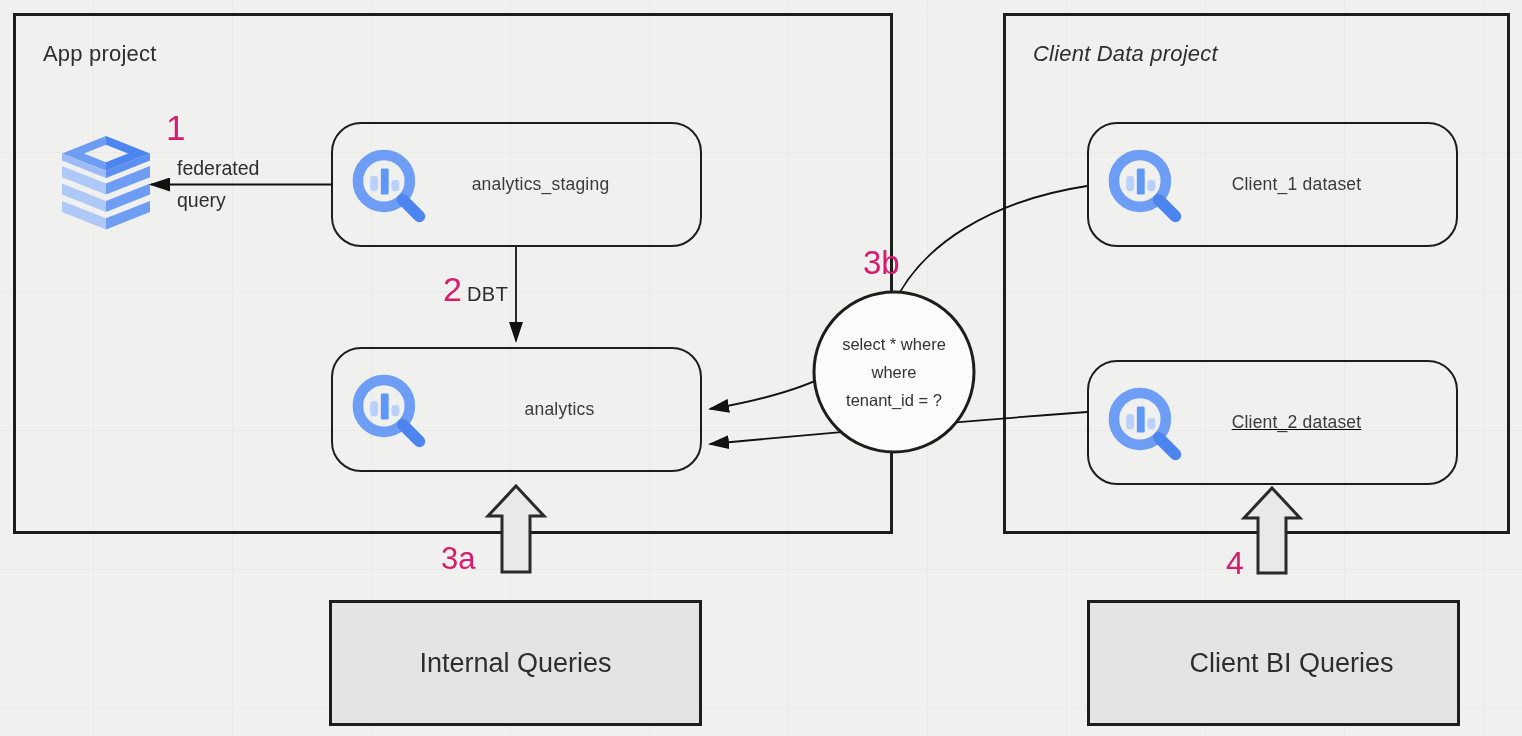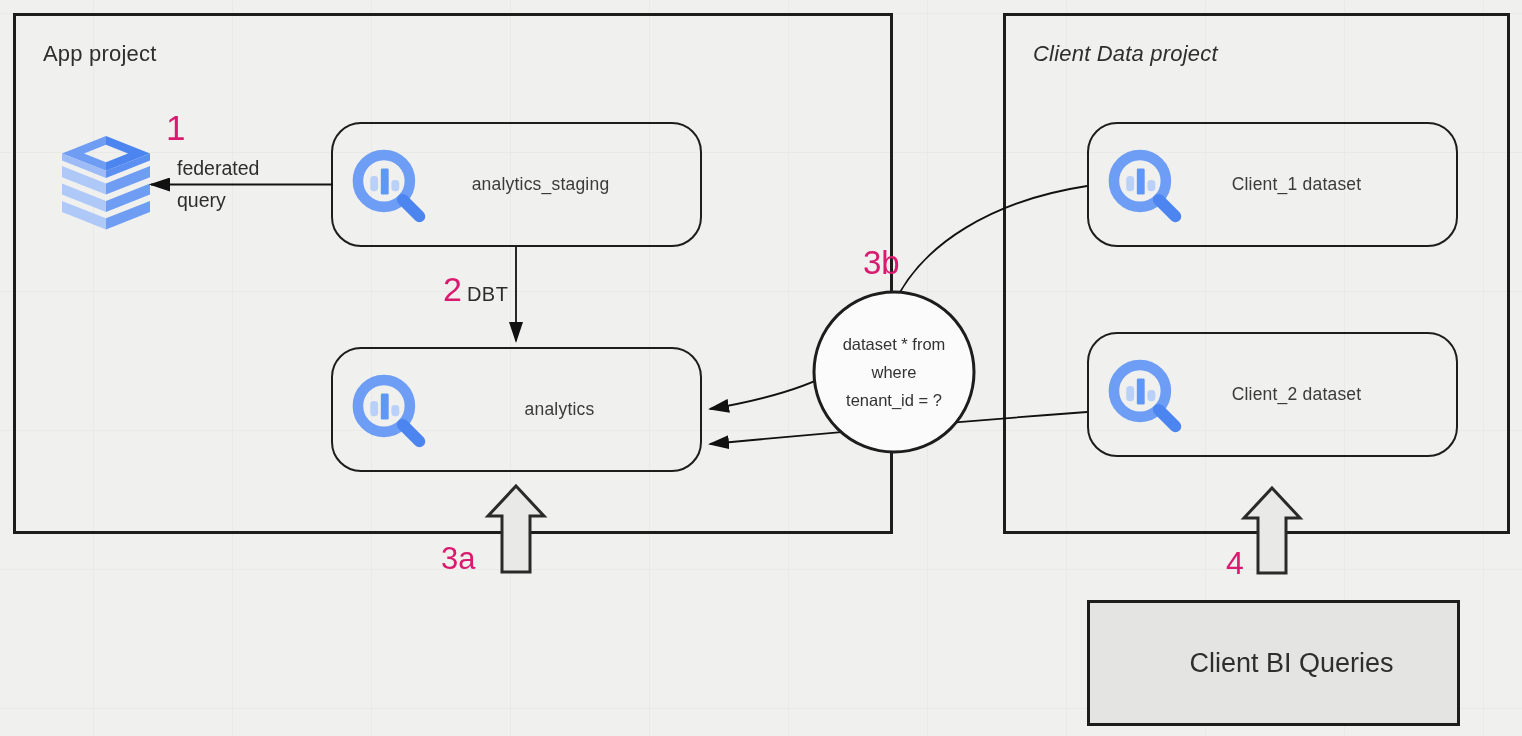--- a/index.html
+++ b/index.html
@@ -31,21 +31,21 @@
     border:2.5px solid #1d1d1d; border-radius:30px;
     display:flex; align-items:center; justify-content:center;
     z-index:2; background:transparent;
   }
   .node .bq-icon { position:absolute; left:14px; top:50%; transform:translateY(-50%); width:82px; height:84px; }
   .node-label { font-size:17.5px; color:#3b3b3b; letter-spacing:0.2px;margin-left:48px; }
 
   #node-analytics-staging { left:331px;  top:122px; }
   #node-analytics         { left:331px;  top:347px;padding-left:38px; }
   #node-client1           { left:1087px; top:122px; }
-  #node-client2           { left:1087px; top:332px; }
+  #node-client2           { left:1087px; top:360px;text-decoration:underline; }
 
   .db-icon { position:absolute; left:62px; top:136px; width:88px; height:95px; z-index:2; }
 
   .query-box {
     position:absolute; width:373px; height:126px;
     background:#e4e4e3; border:3px solid #1d1d1d;
     display:flex; align-items:center; justify-content:center;
     font-size:27px; color:#2e2e2e; z-index:2;
   }
   #internal-queries  { left:329px;  top:600px; }
@@ -143,20 +143,23 @@
         <circle cx="10.8" cy="10.8" r="7.6" fill="none" stroke="#6d9df4" stroke-width="3.1"></circle>
         <path d="M16.3 16.3 L21.2 21.2" stroke="#4c85f0" stroke-width="3.4" stroke-linecap="round"></path>
         <rect x="6.8" y="9.4" width="2.3" height="4.4" rx="1" fill="#b9d1f9"></rect>
         <rect x="9.9" y="7.2" width="2.3" height="7.6" rx="0.4" fill="#5e97f5"></rect>
         <rect x="13" y="10.5" width="2.3" height="3.3" rx="1" fill="#b9d1f9"></rect>
       </svg>
     </span>
     <span class="node-label">Client_2 dataset</span>
   </div>
 
+  <div class="query-box" id="internal-queries">
+    <span>Internal Queries</span>
+  </div>
   <div class="query-box" id="client-bi-queries">
     <span>Client BI Queries</span>
   </div>
 
   <svg class="overlay" viewBox="0 0 1522 736">
     <defs>
       <marker id="arrowhead" markerWidth="21" markerHeight="14" refX="19" refY="7" orient="auto" markerUnits="userSpaceOnUse">
         <path d="M0,0 L21,7 L0,14 Z" fill="#111"></path>
       </marker>
     </defs>
@@ -170,21 +173,21 @@
     <path d="M1087,412 C980,420 880,428 710,444" stroke="#111" stroke-width="1.8" fill="none" marker-end="url(#arrowhead)"></path>
 
     <circle cx="894" cy="372" r="80" fill="#fbfbfb" stroke="#1d1d1d" stroke-width="3"></circle>
 
     <path d="M516,486 L544,516 L530,516 L530,572 L502,572 L502,516 L488,516 Z" fill="#e9e9e8" stroke="#2a2a2a" stroke-width="3" stroke-linejoin="miter"></path>
 
     <path d="M1272,488 L1300,518 L1286,518 L1286,573 L1258,573 L1258,518 L1244,518 Z" fill="#e9e9e8" stroke="#2a2a2a" stroke-width="3" stroke-linejoin="miter"></path>
   </svg>
 
   <div class="bubble-text">
-    <div>dataset * from</div>
+    <div>select * where</div>
     <div>where</div>
     <div>tenant_id = ?</div>
   </div>
 
   <div class="step-num" id="step-1">1</div>
   <div class="step-num" id="step-2">
     <span>2</span>
     <span class="sub">DBT</span>
   </div>
   <div class="step-num" id="step-3a">3a</div>

